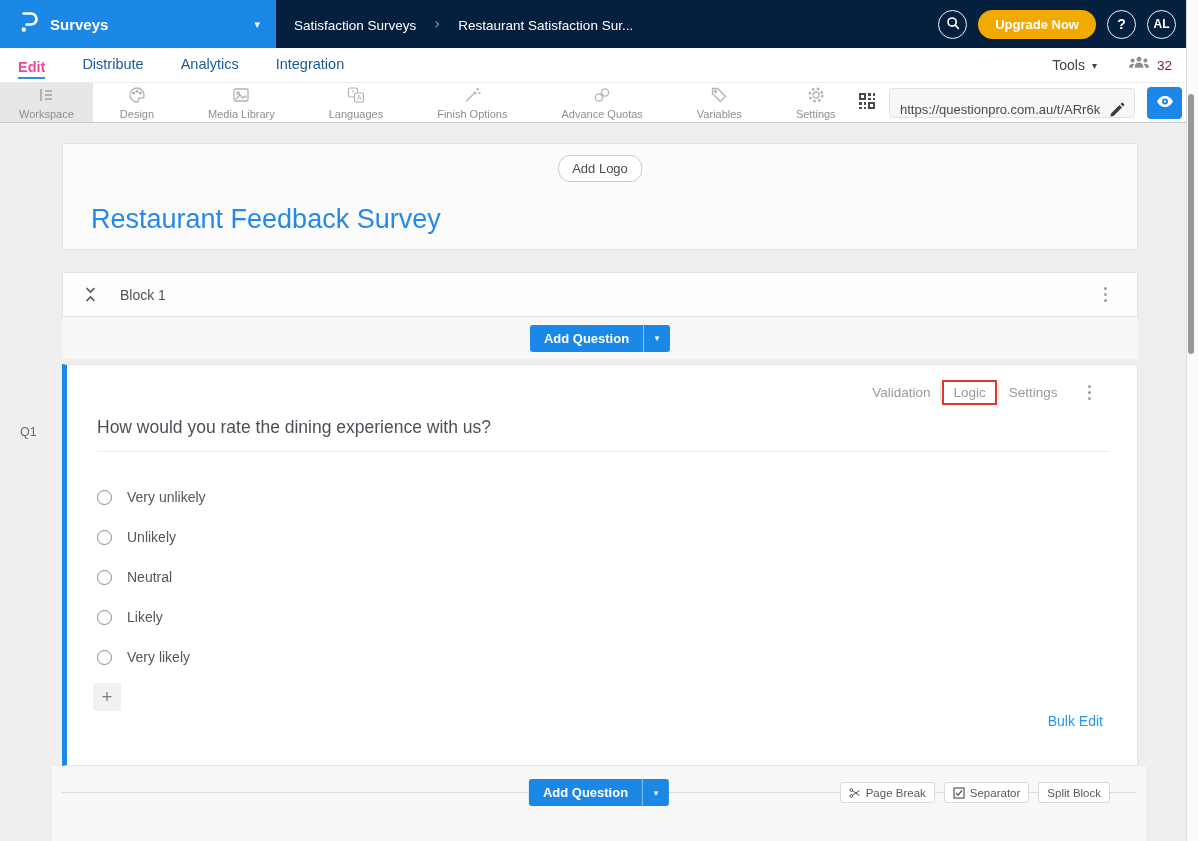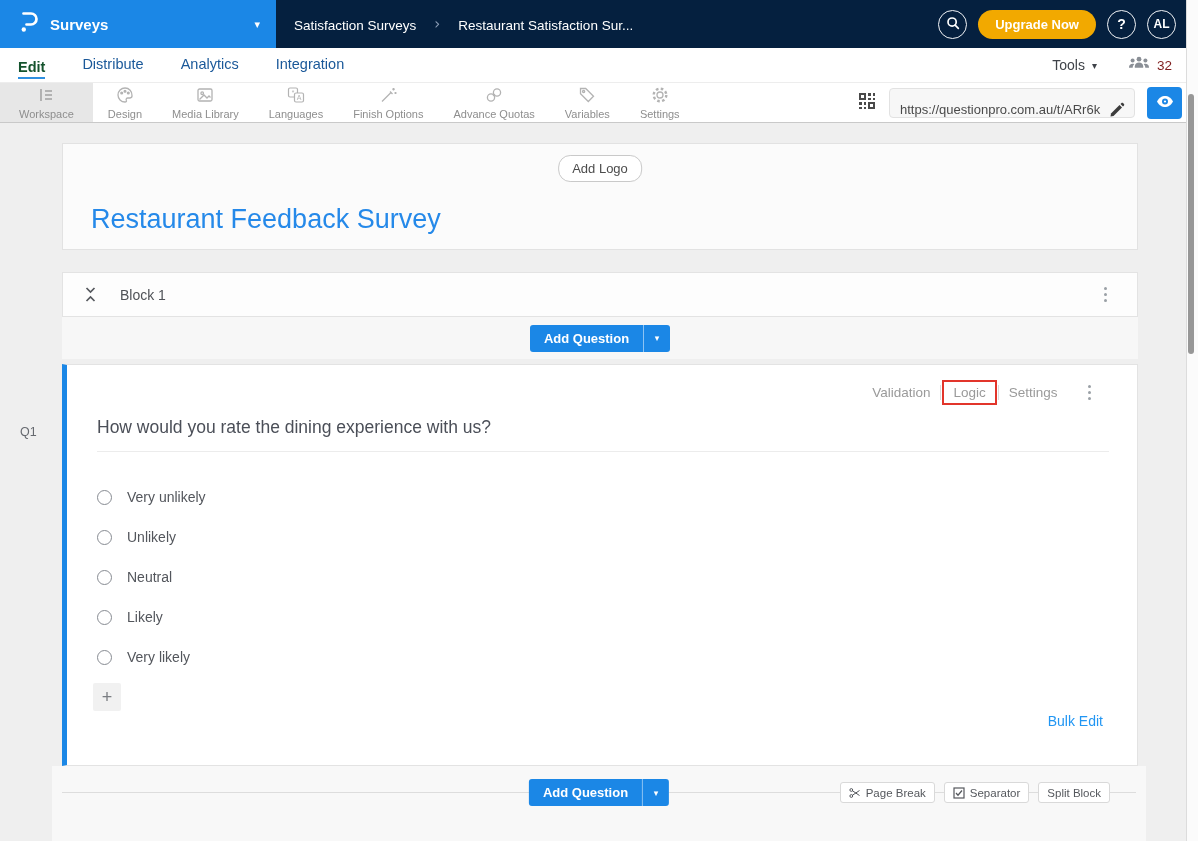--- a/index.html
+++ b/index.html
@@ -21,30 +21,30 @@
   .breadcrumb { display:flex; align-items:flex-end; margin-left:18px; font-size:13.5px; color:#fff;gap:8px; }
   .breadcrumb .bc-sep { color:#8b9cb5; padding:0 10px; font-size:15px; }
   .topbar-right { margin-left:auto; display:flex; align-items:flex-start; gap:11px; padding-right:22px; }
   .circle-btn { width:29px; height:29px; border:1.5px solid #f2f4f7; border-radius:50%; display:flex; align-items:center; justify-content:center; color:#fff; font-size:14px; font-weight:700; cursor:pointer; }
   .upgrade-btn { height:29px; border-radius:15px; background:#f2a900; color:#fff; font-size:13px; font-weight:600; display:flex; align-items:center; padding:0 17px; cursor:pointer; border:none; }
 
   
   .navbar { position:absolute; left:0; top:48px; width:1198px; height:34px; background:#fff; display:flex; align-items:center; }
   .nav-tabs { display:flex; align-items:center; gap:37px; padding-left:18px; }
   .nav-tab { font-size:14.5px; color:#1a5899; cursor:pointer; padding-bottom:2px; }
-  .nav-tab.active { font-weight:700; color:#14532d; border-bottom:2px solid #2e8fe0;margin-top:8px; }
+  .nav-tab.active { font-weight:700; color:#ec4899; border-bottom:2px solid #2e8fe0;margin-top:8px; }
   .nav-right { margin-left:auto; display:flex; align-items:center; padding-right:26px; gap:9px; }
   .tools { font-size:14px; color:#3f4349; cursor:pointer; display:flex; align-items:center; gap:7px; }
   .tools .caret { font-size:10px; color:#3f4349; }
   .collab { display:flex; align-items:center; gap:7px; margin-left:22px; cursor:pointer; }
   .collab .count { color:#7f1d1d; font-size:13.5px; }
 
   
   .toolbar { position:absolute; left:0; top:82px; width:1198px; height:41px; background:#fff; border-bottom:1px solid #c9c9c9; border-top:1px solid #ededed; display:flex; align-items:stretch; }
-  .tb-item { display:flex; flex-direction:column; align-items:center; justify-content:center; gap:3px; padding:0 15px; cursor:pointer; }
+  .tb-item { display:flex; flex-direction:column; align-items:center; justify-content:center; gap:3px; padding:0 27px; cursor:pointer; }
   .tb-item .tb-label { font-size:11px; color:#8e8e8e; white-space:nowrap; }
   .tb-item.active { background:#e7e7e7; padding:0 19px;text-align:center; }
   .tb-item svg { display:block; }
   .tb-right { position:absolute; right:16px; top:0; height:100%; display:flex; align-items:center; gap:12px; }
   .url-box { width:246px; height:30px; background:#f7f7f7; border:1px solid #e2e2e2; border-radius:4px; display:flex; align-items:center; padding:13px 8px 0 10px; }
   .url-box input { border:none; background:transparent; font-family:"Liberation Sans",sans-serif; font-size:13px; color:#4a4a4a; width:100%; outline:none; }
   .preview-btn { width:35px; height:32px; background:#1b87e6; border:none; border-radius:4px; display:flex; align-items:center; justify-content:center; cursor:pointer; }
 
   
   .card { position:absolute; left:62px; width:1076px; }

